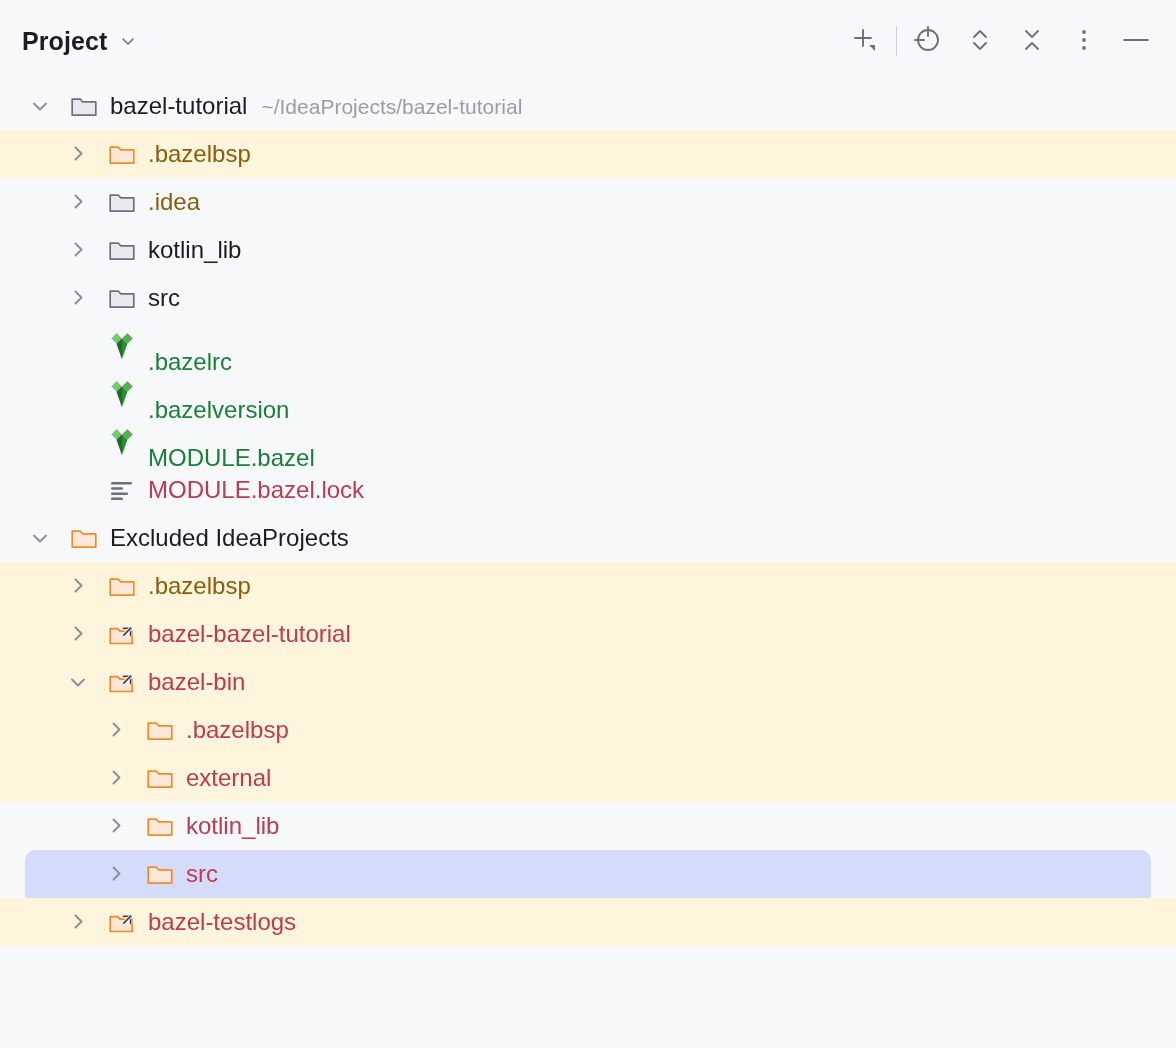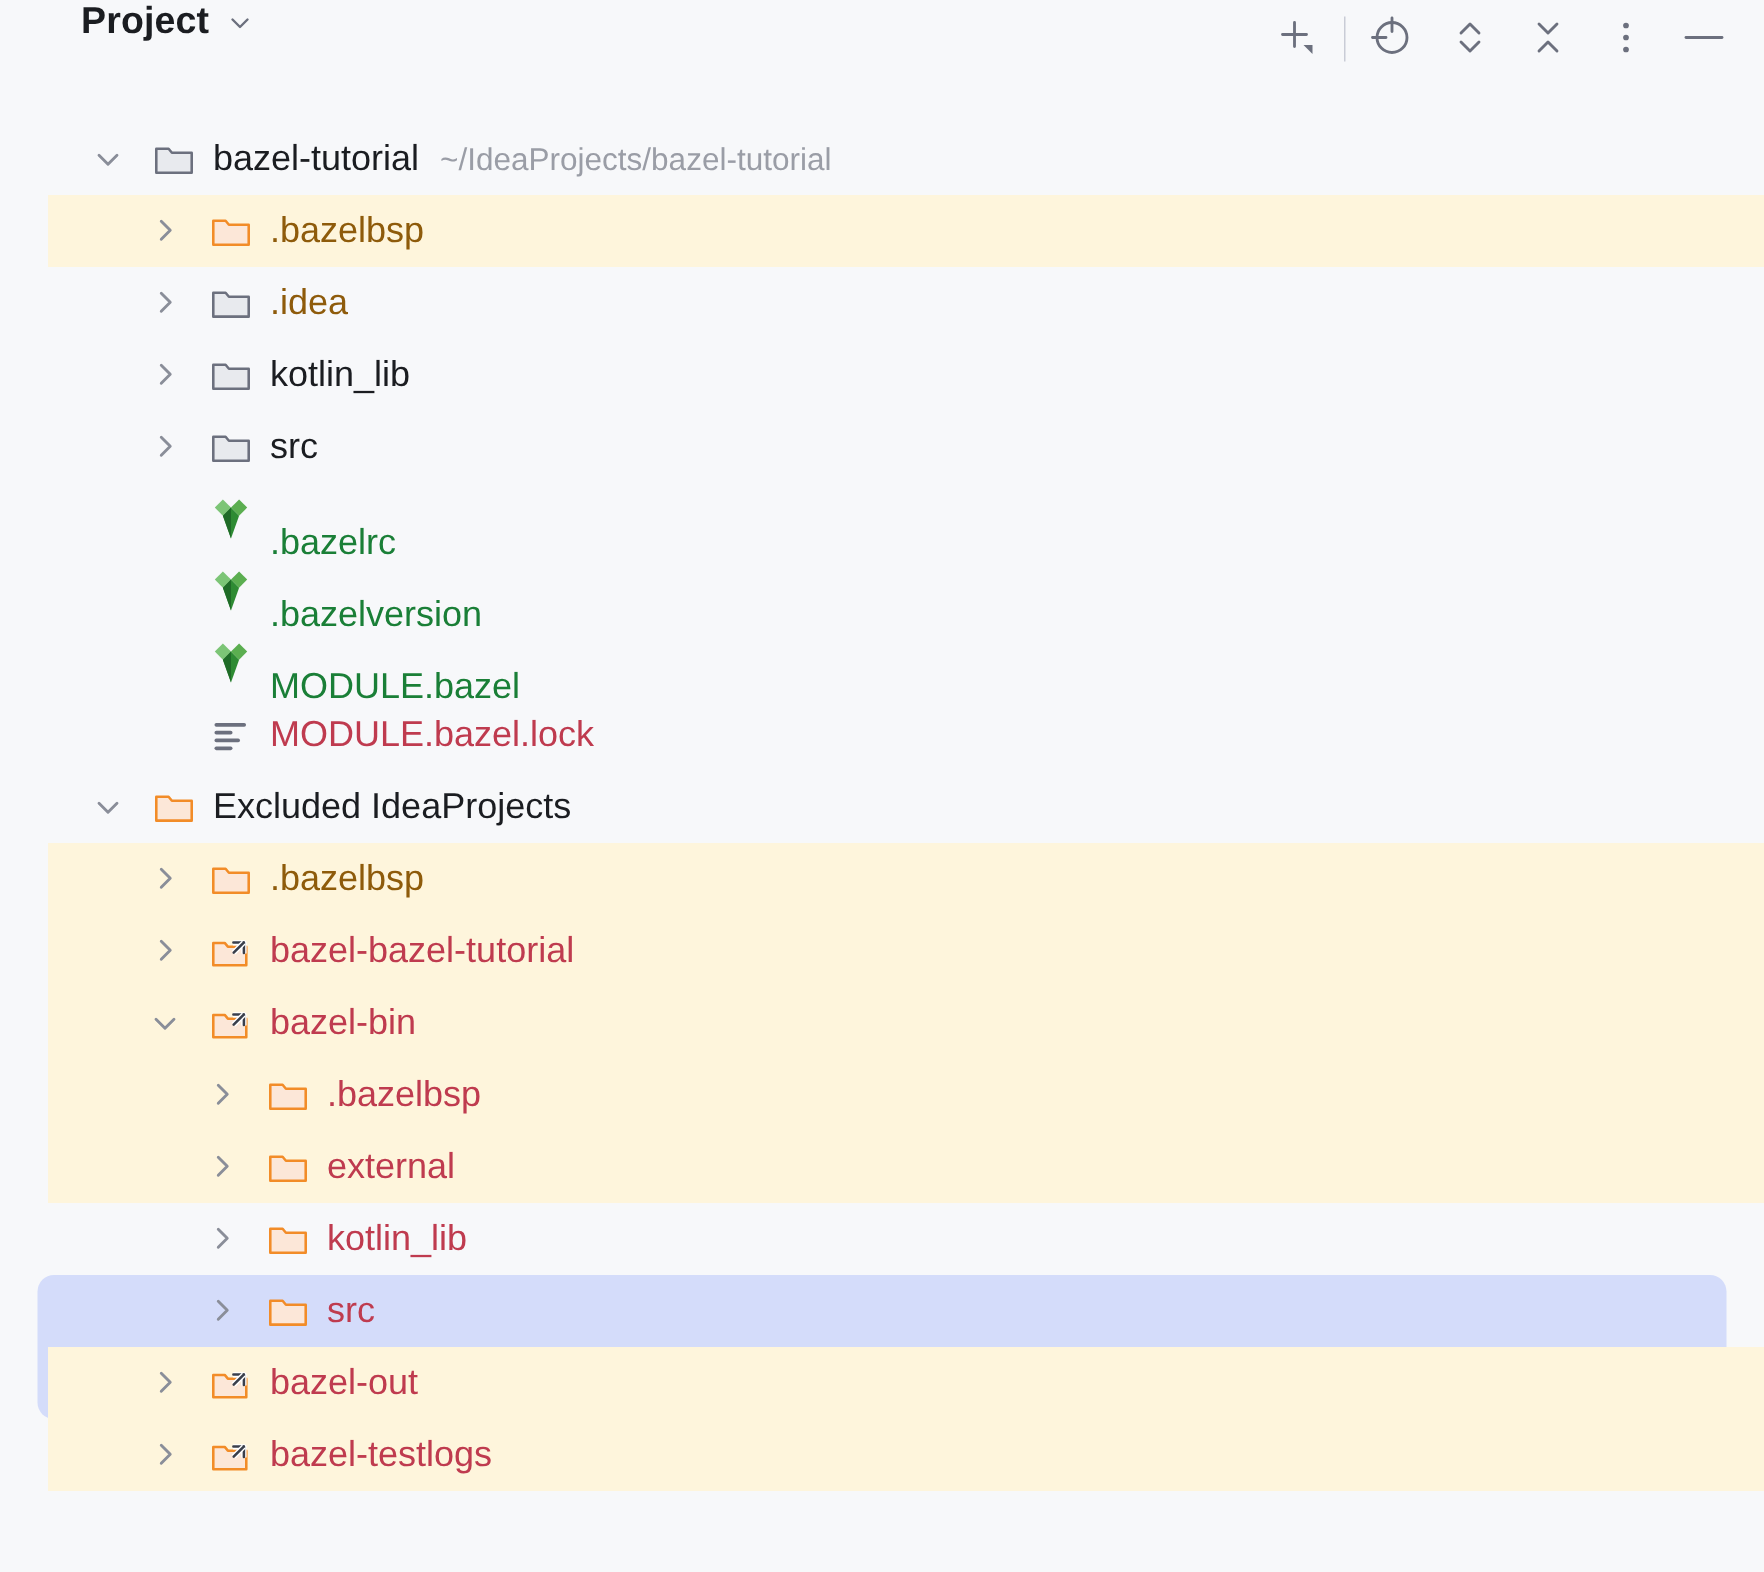--- a/index.html
+++ b/index.html
@@ -10,23 +10,22 @@
     font-family: "Liberation Sans", sans-serif;
     overflow: hidden;
   }
 
   
   .tool-header {
     position: relative;
     height: 82px;
     background: #F7F8FA;
     display: flex;
-    align-items: flex-start;
+    align-items: center;
     padding: 0 14px 0 22px;
-    margin-left: 32px;
   }
   .title-group { display: flex; align-items: center; gap: 12px; }
   .panel-title {
     font-size: 25px;
     font-weight: bold;
     color: #1B1D21;
     letter-spacing: .1px;
   }
   .chev-down-small { width: 18px; height: 18px; display: block; }
   .toolbar { margin-left: auto; display: flex; align-items: center; gap: 0px; }
@@ -89,21 +88,21 @@
 
   
   .selection {
     position: absolute;
     left: 25px;
     right: 25px;
     background: #D4DCFA;
     border-radius: 11px;
     z-index: 0;
   }
-  .rowwrap { position: relative; z-index: 1; padding-left: 32px; }
+  .rowwrap { position: relative; z-index: 1; }
 </style>
 </head>
 <body>
 
 <div class="tool-header">
   <div class="title-group">
     <span class="panel-title">Project</span>
     <span class="chev-down-small">
       <svg width="18" height="18" viewBox="0 0 18 18">
           <path d="M4 7l5 5 5-5" fill="none" stroke="#6C707E" stroke-width="1.6" stroke-linecap="round" stroke-linejoin="round"></path>
@@ -409,33 +408,16 @@
         </span>
         <span class="icon-slot">
           <svg width="30" height="30" viewBox="0 0 30 30">
         <path d="M3.2 9.6h7.6l2.1 2.5h12.3v12.4H3.2z" fill="#FCE7D8" stroke="#F28C28" stroke-width="1.7" stroke-linejoin="round"></path>
         <path d="M16.4 9.6h7.2v7.1" fill="none" stroke="#FFF" stroke-width="3.6" stroke-linejoin="round"></path>
         <path d="M16.6 9.3h7.0v7.0" fill="none" stroke="#3A3F4B" stroke-width="1.7" stroke-linecap="round" stroke-linejoin="round"></path>
         <path d="M16.8 16.1L23.5 9.4" fill="none" stroke="#FFF" stroke-width="3.6"></path>
         <path d="M16.8 16.1L23.5 9.4" fill="none" stroke="#3A3F4B" stroke-width="1.7" stroke-linecap="round"></path>
       </svg>
         </span>
-        <span class="label c-red">bazel-out</span>
-      </div>
-      <div class="row excluded-bg" style="padding-left: 65px;">
-        <span class="twisty">
-          <svg width="26" height="26" viewBox="0 0 26 26">
-            <path d="M10.5 6.5l6 6-6 6" fill="none" stroke="#8A8E99" stroke-width="1.9" stroke-linecap="round" stroke-linejoin="round"></path>
-          </svg>
-        </span>
-        <span class="icon-slot">
-          <svg width="30" height="30" viewBox="0 0 30 30">
-        <path d="M3.2 9.6h7.6l2.1 2.5h12.3v12.4H3.2z" fill="#FCE7D8" stroke="#F28C28" stroke-width="1.7" stroke-linejoin="round"></path>
-        <path d="M16.4 9.6h7.2v7.1" fill="none" stroke="#FFF" stroke-width="3.6" stroke-linejoin="round"></path>
-        <path d="M16.6 9.3h7.0v7.0" fill="none" stroke="#3A3F4B" stroke-width="1.7" stroke-linecap="round" stroke-linejoin="round"></path>
-        <path d="M16.8 16.1L23.5 9.4" fill="none" stroke="#FFF" stroke-width="3.6"></path>
-        <path d="M16.8 16.1L23.5 9.4" fill="none" stroke="#3A3F4B" stroke-width="1.7" stroke-linecap="round"></path>
-      </svg>
-        </span>
         <span class="label c-red">bazel-testlogs</span>
       </div>
     </div>
   </div>
 
 </body></html>

